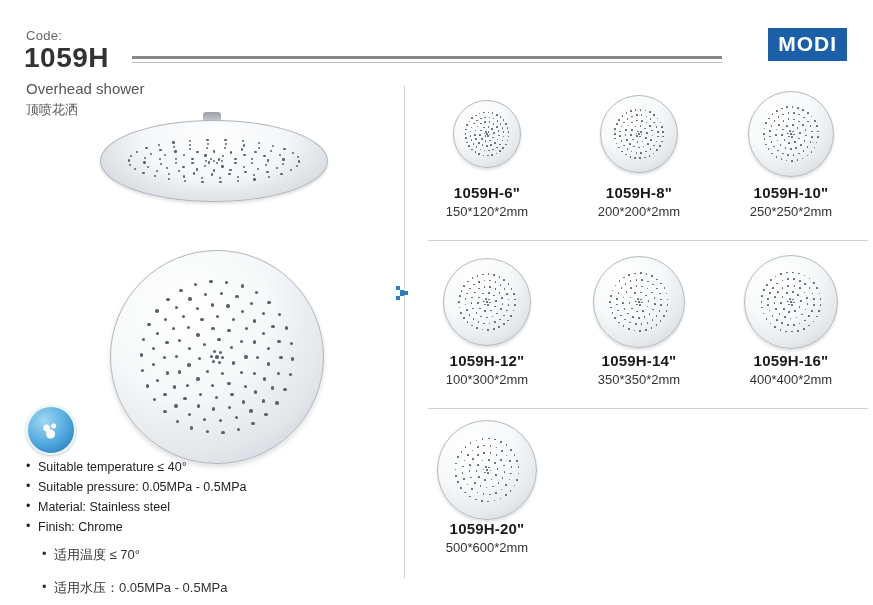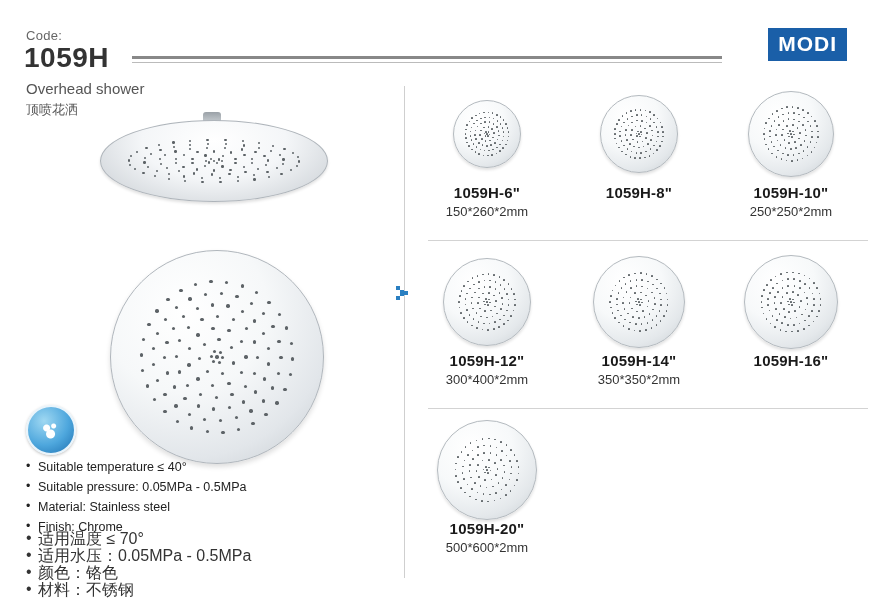--- a/index.html
+++ b/index.html
@@ -180,24 +180,24 @@
     left: 0; top: -1px;
     color: #222;
   }
   .spec-list-cn {
     position: absolute;
     left: 26px; top: 430px;
     width: 350px;
   }
   .spec-list-cn li {
     list-style: none;
-    font-size: 16px;
+    font-size: 13px;
     color: #333;
     line-height: 17px;
-    margin: 0;
+    margin: 16px;
     position: relative;
     padding-left: 12px;
   }
   .spec-list-cn li::before {
     content: "•";
     position: absolute;
     left: 0; top: -1px;
     color: #333;
   }
   ul { margin: 0; padding: 0; }
@@ -609,21 +609,21 @@
               <span class="nozzle" style="left:52.7px;top:38.8px;width:1.7px;height:1.7px;"></span>
               <span class="nozzle" style="left:50.9px;top:42.8px;width:1.7px;height:1.7px;"></span>
               <span class="nozzle" style="left:48.4px;top:46.4px;width:1.7px;height:1.7px;"></span>
               <span class="nozzle" style="left:45.2px;top:49.4px;width:1.7px;height:1.7px;"></span>
               <span class="nozzle" style="left:41.5px;top:51.6px;width:1.7px;height:1.7px;"></span>
               <span class="nozzle" style="left:37.4px;top:53.1px;width:1.7px;height:1.7px;"></span>
               <span class="nozzle" style="left:32.15px;top:32.15px;width:1.7px;height:1.7px;"></span>
             </div>
           </div>
           <div class="v-code">1059H-6"</div>
-          <div class="v-size">150*260*2mm</div>
+          <div class="v-size">150*120*2mm</div>
         </div>
         <div class="variant" style="left: 152px; top: 0px;">
           <div class="disc-wrap">
             <div class="disc" style="width:76px;height:76px;">
               <span class="nozzle" style="left:39.8px;top:37.6px;width:1.7px;height:1.7px;"></span>
               <span class="nozzle" style="left:38.1px;top:39.7px;width:1.7px;height:1.7px;"></span>
               <span class="nozzle" style="left:35.4px;top:39.2px;width:1.7px;height:1.7px;"></span>
               <span class="nozzle" style="left:34.5px;top:36.7px;width:1.7px;height:1.7px;"></span>
               <span class="nozzle" style="left:36.2px;top:34.6px;width:1.7px;height:1.7px;"></span>
               <span class="nozzle" style="left:38.9px;top:35.1px;width:1.7px;height:1.7px;"></span>
@@ -706,20 +706,21 @@
               <span class="nozzle" style="left:60.3px;top:44.7px;width:1.7px;height:1.7px;"></span>
               <span class="nozzle" style="left:58.3px;top:49.2px;width:1.7px;height:1.7px;"></span>
               <span class="nozzle" style="left:55.4px;top:53.2px;width:1.7px;height:1.7px;"></span>
               <span class="nozzle" style="left:51.8px;top:56.5px;width:1.7px;height:1.7px;"></span>
               <span class="nozzle" style="left:47.6px;top:59.1px;width:1.7px;height:1.7px;"></span>
               <span class="nozzle" style="left:43.0px;top:60.7px;width:1.7px;height:1.7px;"></span>
               <span class="nozzle" style="left:37.15px;top:37.15px;width:1.7px;height:1.7px;"></span>
             </div>
           </div>
           <div class="v-code">1059H-8"</div>
+          <div class="v-size">200*200*2mm</div>
         </div>
         <div class="variant" style="left: 304px; top: 0px;">
           <div class="disc-wrap">
             <div class="disc" style="width:84px;height:84px;">
               <span class="nozzle" style="left:44.1px;top:41.7px;width:1.7px;height:1.7px;"></span>
               <span class="nozzle" style="left:42.2px;top:44.0px;width:1.7px;height:1.7px;"></span>
               <span class="nozzle" style="left:39.2px;top:43.5px;width:1.7px;height:1.7px;"></span>
               <span class="nozzle" style="left:38.2px;top:40.6px;width:1.7px;height:1.7px;"></span>
               <span class="nozzle" style="left:40.1px;top:38.3px;width:1.7px;height:1.7px;"></span>
               <span class="nozzle" style="left:43.1px;top:38.8px;width:1.7px;height:1.7px;"></span>
@@ -899,21 +900,21 @@
               <span class="nozzle" style="left:68.7px;top:50.8px;width:1.7px;height:1.7px;"></span>
               <span class="nozzle" style="left:66.4px;top:55.9px;width:1.7px;height:1.7px;"></span>
               <span class="nozzle" style="left:63.1px;top:60.5px;width:1.7px;height:1.7px;"></span>
               <span class="nozzle" style="left:59.0px;top:64.4px;width:1.7px;height:1.7px;"></span>
               <span class="nozzle" style="left:54.2px;top:67.3px;width:1.7px;height:1.7px;"></span>
               <span class="nozzle" style="left:48.9px;top:69.2px;width:1.7px;height:1.7px;"></span>
               <span class="nozzle" style="left:42.15px;top:42.15px;width:1.7px;height:1.7px;"></span>
             </div>
           </div>
           <div class="v-code">1059H-12"</div>
-          <div class="v-size">300*400*2mm</div>
+          <div class="v-size">100*300*2mm</div>
         </div>
         <div class="variant" style="left: 152px; top: 168px;">
           <div class="disc-wrap">
             <div class="disc" style="width:90px;height:90px;">
               <span class="nozzle" style="left:47.3px;top:44.7px;width:1.7px;height:1.7px;"></span>
               <span class="nozzle" style="left:45.3px;top:47.2px;width:1.7px;height:1.7px;"></span>
               <span class="nozzle" style="left:42.1px;top:46.6px;width:1.7px;height:1.7px;"></span>
               <span class="nozzle" style="left:41.0px;top:43.6px;width:1.7px;height:1.7px;"></span>
               <span class="nozzle" style="left:43.0px;top:41.1px;width:1.7px;height:1.7px;"></span>
               <span class="nozzle" style="left:46.2px;top:41.7px;width:1.7px;height:1.7px;"></span>
@@ -1093,20 +1094,21 @@
               <span class="nozzle" style="left:73.4px;top:54.3px;width:1.7px;height:1.7px;"></span>
               <span class="nozzle" style="left:71.0px;top:59.8px;width:1.7px;height:1.7px;"></span>
               <span class="nozzle" style="left:67.5px;top:64.7px;width:1.7px;height:1.7px;"></span>
               <span class="nozzle" style="left:63.1px;top:68.8px;width:1.7px;height:1.7px;"></span>
               <span class="nozzle" style="left:58.0px;top:71.9px;width:1.7px;height:1.7px;"></span>
               <span class="nozzle" style="left:52.3px;top:74.0px;width:1.7px;height:1.7px;"></span>
               <span class="nozzle" style="left:45.15px;top:45.15px;width:1.7px;height:1.7px;"></span>
             </div>
           </div>
           <div class="v-code">1059H-16"</div>
+          <div class="v-size">400*400*2mm</div>
         </div>
         <div class="variant" style="left: 0px; top: 336px;">
           <div class="disc-wrap">
             <div class="disc" style="width:98px;height:98px;">
               <span class="nozzle" style="left:51.6px;top:48.7px;width:1.7px;height:1.7px;"></span>
               <span class="nozzle" style="left:49.4px;top:51.4px;width:1.7px;height:1.7px;"></span>
               <span class="nozzle" style="left:45.9px;top:50.8px;width:1.7px;height:1.7px;"></span>
               <span class="nozzle" style="left:44.7px;top:47.6px;width:1.7px;height:1.7px;"></span>
               <span class="nozzle" style="left:46.9px;top:44.9px;width:1.7px;height:1.7px;"></span>
               <span class="nozzle" style="left:50.4px;top:45.5px;width:1.7px;height:1.7px;"></span>

